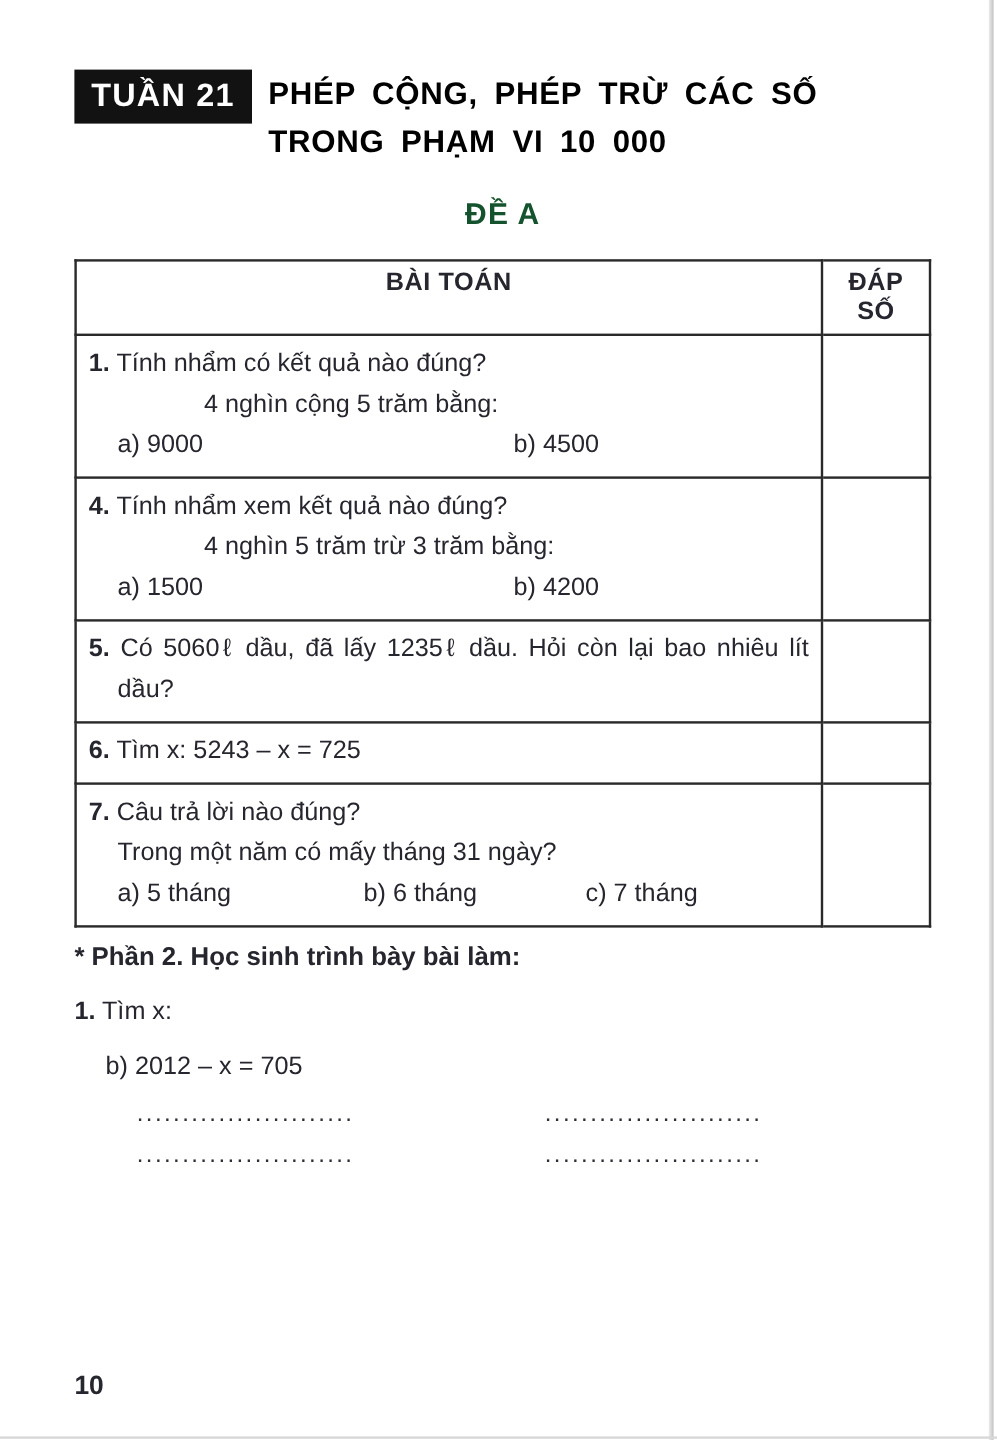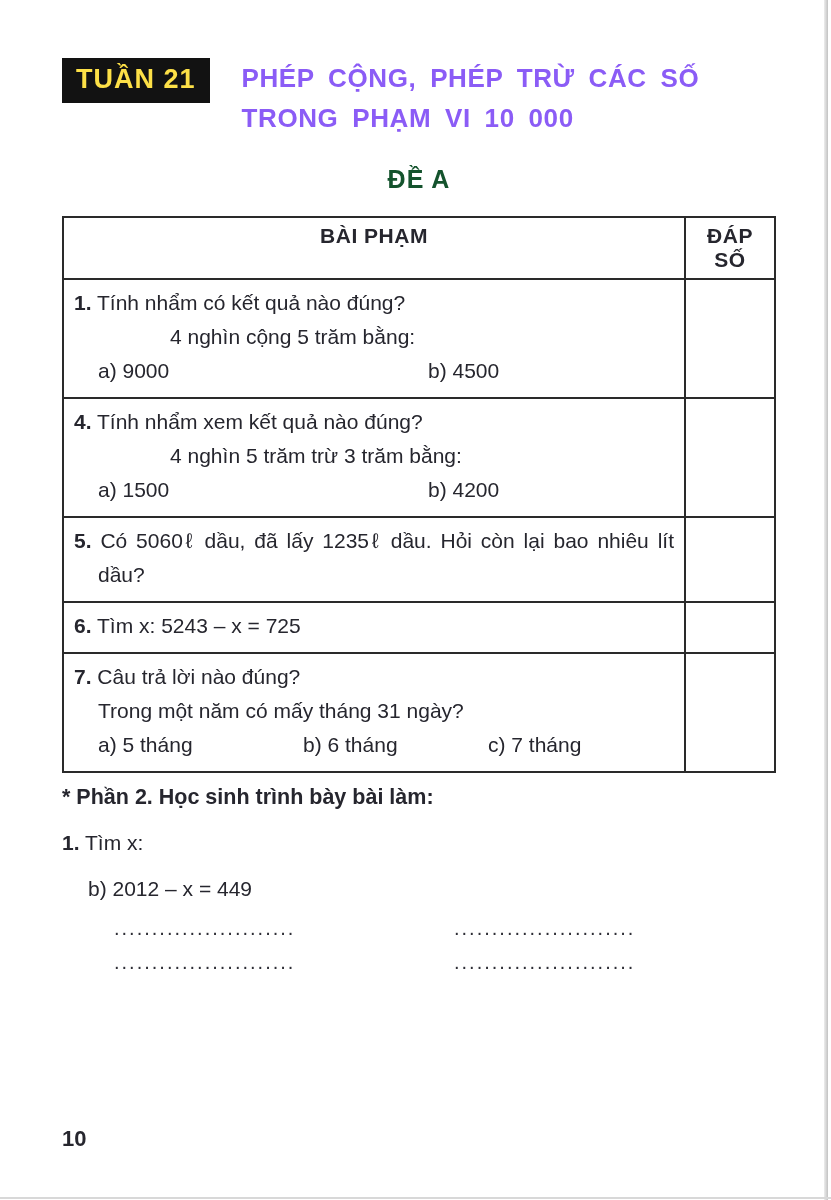--- a/index.html
+++ b/index.html
@@ -21,29 +21,29 @@
   }
   .scan-edge-bottom {
     position: absolute; bottom: 1px; left: 0; width: 100%; height: 2px;
     background: #d8d8d8;
   }
   .content { padding: 58px 55px 0 62px; }
 
   
   .header { display: flex; align-items: flex-start; }
   .week-badge {
-    background: #121212; color: #fde047;
+    background: #121212; color: #ffffff;
     font-weight: bold; font-size: 27px;
     padding: 6px 14px 8px 14px; letter-spacing: 1px;
     flex: 0 0 auto;
   }
   .title {
-    margin-left: 32px; font-weight: bold; font-size: 26px;
+    margin-left: 14px; font-weight: bold; font-size: 26px;
     line-height: 1.55; letter-spacing: 0.6px; word-spacing: 6px;
-    color: #8b5cf6;
+    color: #000000;
   }
   .exam-label {
     text-align: center; font-weight: bold; font-size: 25px;
     margin: 26px 0 22px 0; letter-spacing: 1px; color: #14532d;
   }
 
   
   .part-heading { font-weight: bold; font-size: 21.5px; margin-bottom: 11px; }
 
   
@@ -72,21 +72,21 @@
     display: grid; grid-template-columns: 337px 1fr;
     padding-left: 26px; margin-top: 12px; line-height: 1.62;
   }
   .dots-row {
     display: grid; grid-template-columns: 340px 1fr;
     padding-left: 52px; margin-top: 10px;
     letter-spacing: 2px; font-size: 20px; color: #2e2e36;
     line-height: 1.2;
   }
   .page-number {
-    position: absolute; left: 62px; bottom: 48px;
+    position: absolute; left: 62px; bottom: 32px;
     font-weight: bold; font-size: 22px;
   }
 </style>
 </head>
 <body>
 
 <div class="page">
   <div class="content">
 
     <div class="header">
@@ -96,21 +96,21 @@
         <div>TRONG PHẠM VI 10 000</div>
       </div>
     </div>
 
     <div class="exam-label">ĐỀ A</div>
 
 
     <table class="problems">
       <tbody>
           <tr>
-        <th>BÀI PHẠM</th>
+        <th>BÀI TOÁN</th>
         <th class="answer-h">ĐÁP SỐ</th>
       </tr>
 
       <tr>
         <td class="problem">
           <p class="hang"><b class="num">1.</b> <span>Tính nhẩm có kết quả nào đúng?</span></p>
           <p class="indent-lg">4 nghìn cộng 5 trăm bằng:</p>
           <div class="opts two">
             <span>a) 9000</span>
             <span>b) 4500</span>
@@ -162,21 +162,21 @@
     </tbody>
       </table>
 
     <div class="part2">
       <div class="part-heading">* Phần 2. Học sinh trình bày bài làm:</div>
 
       <div class="part2-item">
         <p class="hang"><b class="num">1.</b> <span>Tìm x:</span></p>
 
         <div class="eq-row">
-          <span>b) 2012 – x = 449</span>
+          <span>b) 2012 – x = 705</span>
         </div>
 
         <div class="dots-row">
           <span>........................</span>
           <span>........................</span>
         </div>
         <div class="dots-row">
           <span>........................</span>
           <span>........................</span>
         </div>

